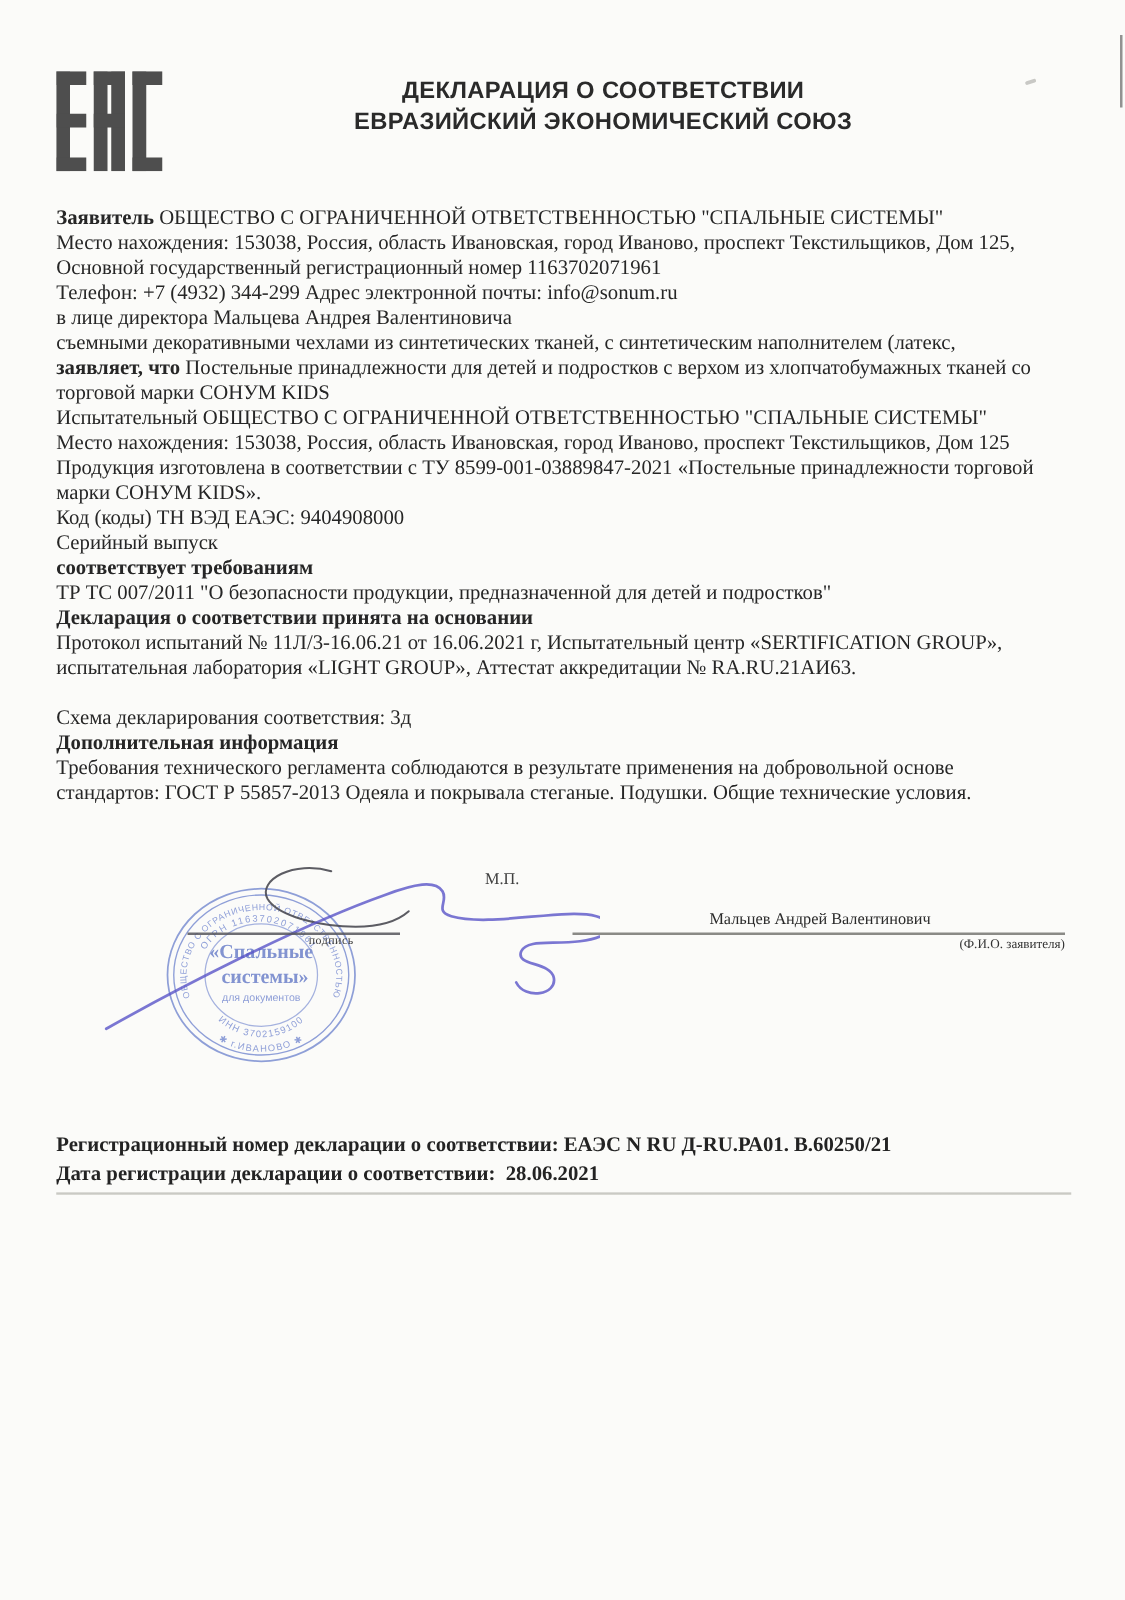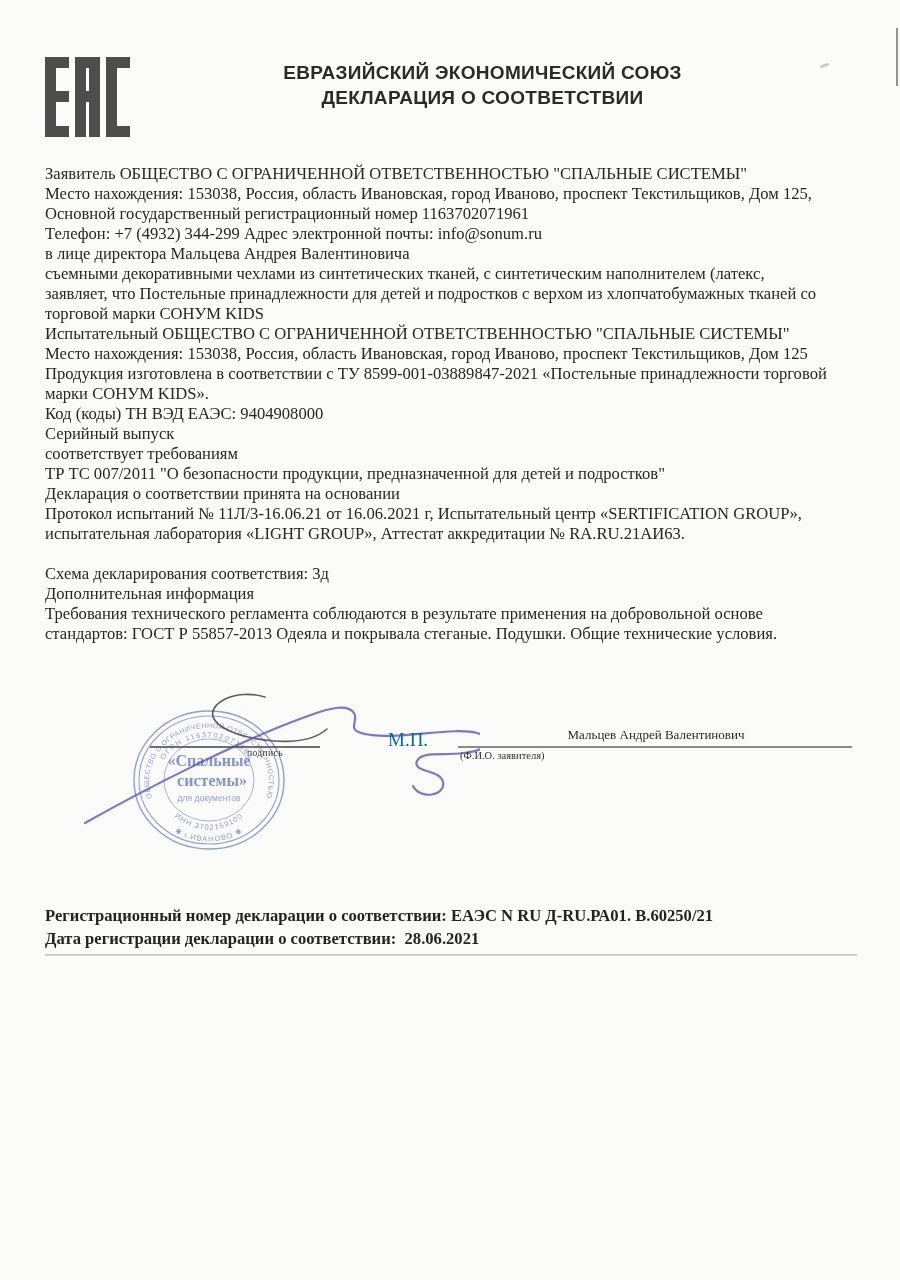--- a/index.html
+++ b/index.html
@@ -21,28 +21,28 @@
     font-family:"Liberation Sans", sans-serif;
     font-weight:bold;font-size:19px;line-height:25px;
     color:#2a2a2a;letter-spacing:.3px;
   }
   
   .doc-body{
     position:absolute;left:45px;top:164px;width:850px;
     font-size:16.6px;line-height:20px;color:#262626;
   }
   .doc-line{height:20px;white-space:nowrap;}
-  .doc-line .b{font-weight:normal;}
+  .doc-line .b{font-weight:bold;}
   
-  .mp-label{position:absolute;left:388px;top:729px;font-size:19px;color:#0369a1;}
+  .mp-label{position:absolute;left:388px;top:695px;font-size:13px;color:#404040;}
   .sig-line-left{position:absolute;left:150px;top:746px;width:170px;height:2px;background:#55555c;opacity:.85;}
   .sig-caption{position:absolute;left:247px;top:748px;font-size:9.5px;color:#3c3c3c;letter-spacing:.4px;}
   .fio-name{position:absolute;left:460px;top:727px;width:392px;text-align:center;font-size:13px;color:#2a2a2a;}
   .fio-line{position:absolute;left:458px;top:746px;width:394px;height:1.5px;background:#8a8a86;}
-  .fio-caption{position:absolute;left:460px;top:750px;width:392px;text-align:left;font-size:10.5px;color:#333;}
+  .fio-caption{position:absolute;left:460px;top:750px;width:392px;text-align:right;font-size:10.5px;color:#333;}
   .stamp-svg{position:absolute;left:128px;top:704px;opacity:.85;}
   .sign-svg{position:absolute;left:60px;top:680px;}
   
   .footer-block{
     position:absolute;left:45px;top:904px;width:850px;
     font-size:16.6px;font-weight:bold;line-height:23px;color:#232323;
   }
   .divider{position:absolute;left:45px;top:954px;width:812px;height:2px;
     background:linear-gradient(#b4b4ae,#dcdcd6);opacity:.9;}
   
@@ -67,22 +67,22 @@
       <rect x="30" y="0" width="25" height="11"></rect>
       <rect x="30" y="34" width="25" height="11"></rect>
 
       <rect x="61" y="0" width="11" height="80"></rect>
       <rect x="61" y="0" width="24" height="11"></rect>
       <rect x="61" y="69" width="24" height="11"></rect>
     </g>
   </svg>
 
   <div class="title-block">
+    <div>ДЕКЛАРАЦИЯ О СООТВЕТСТВИИ</div>
     <div>ЕВРАЗИЙСКИЙ ЭКОНОМИЧЕСКИЙ СОЮЗ</div>
-    <div>ДЕКЛАРАЦИЯ О СООТВЕТСТВИИ</div>
   </div>
 
   <div class="doc-body">
       <div class="doc-line"><span class="b">Заявитель </span><span>ОБЩЕСТВО С ОГРАНИЧЕННОЙ ОТВЕТСТВЕННОСТЬЮ "СПАЛЬНЫЕ СИСТЕМЫ"</span></div>
       <div class="doc-line"><span>Место нахождения: 153038, Россия, область Ивановская, город Иваново, проспект Текстильщиков, Дом 125,</span></div>
       <div class="doc-line"><span>Основной государственный регистрационный номер 1163702071961</span></div>
       <div class="doc-line"><span>Телефон: +7 (4932) 344-299 Адрес электронной почты: info@sonum.ru</span></div>
       <div class="doc-line"><span>в лице директора Мальцева Андрея Валентиновича</span></div>
       <div class="doc-line"><span>съемными декоративными чехлами из синтетических тканей, с синтетическим наполнителем (латекс,</span></div>
       <div class="doc-line"><span class="b">заявляет, что </span><span>Постельные принадлежности для детей и подростков с верхом из хлопчатобумажных тканей со</span></div>

